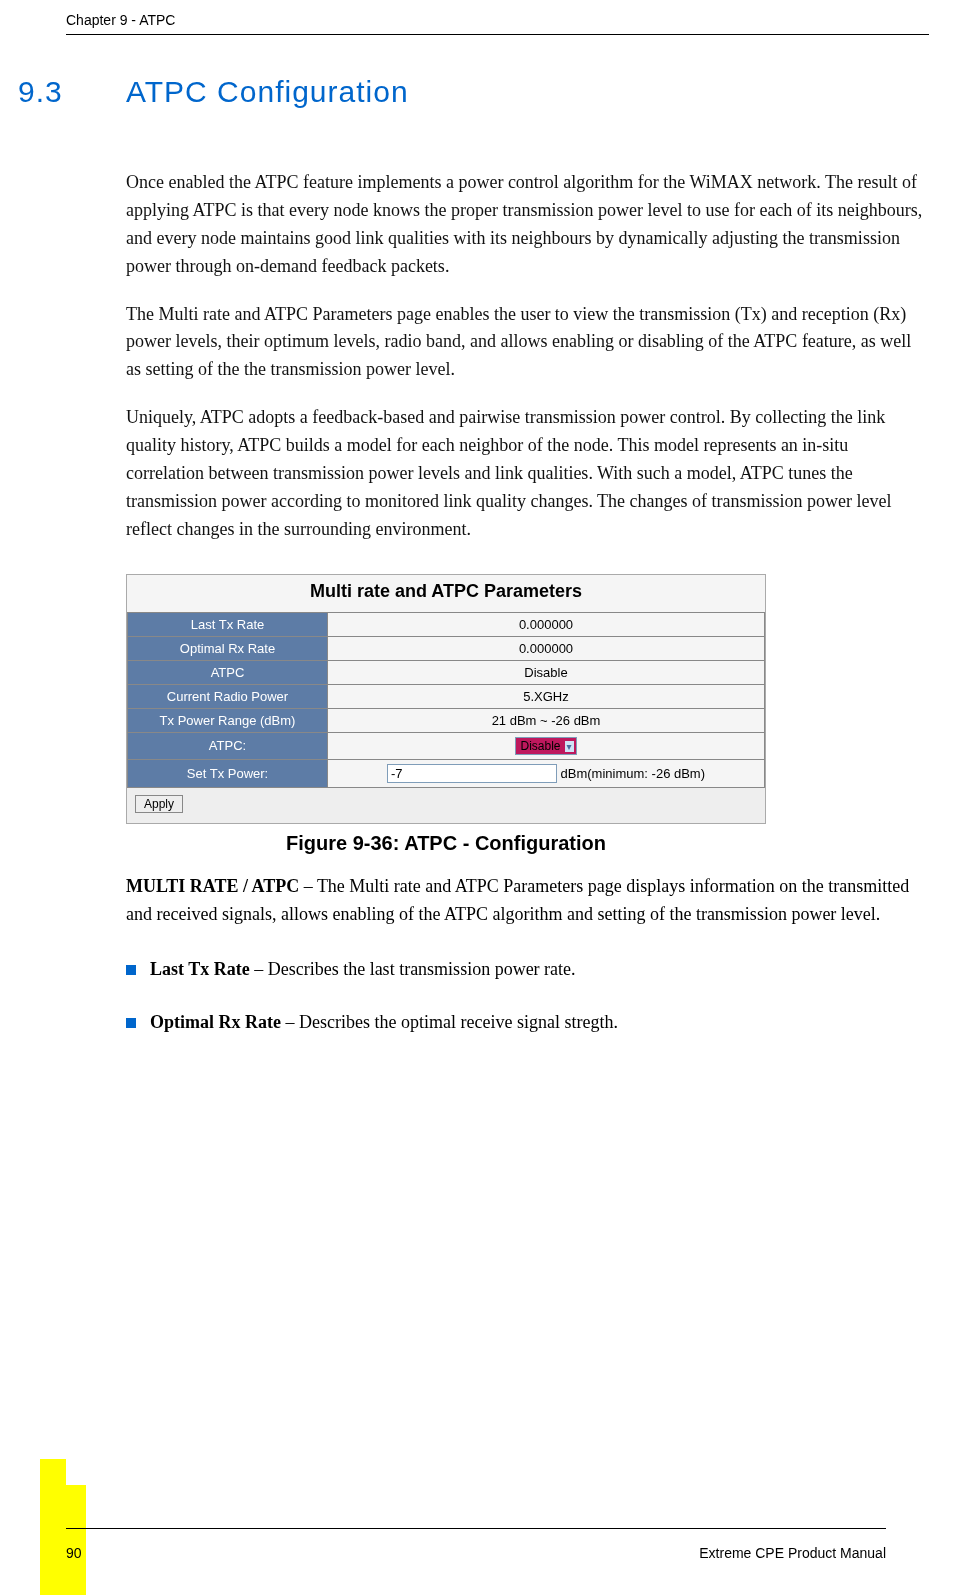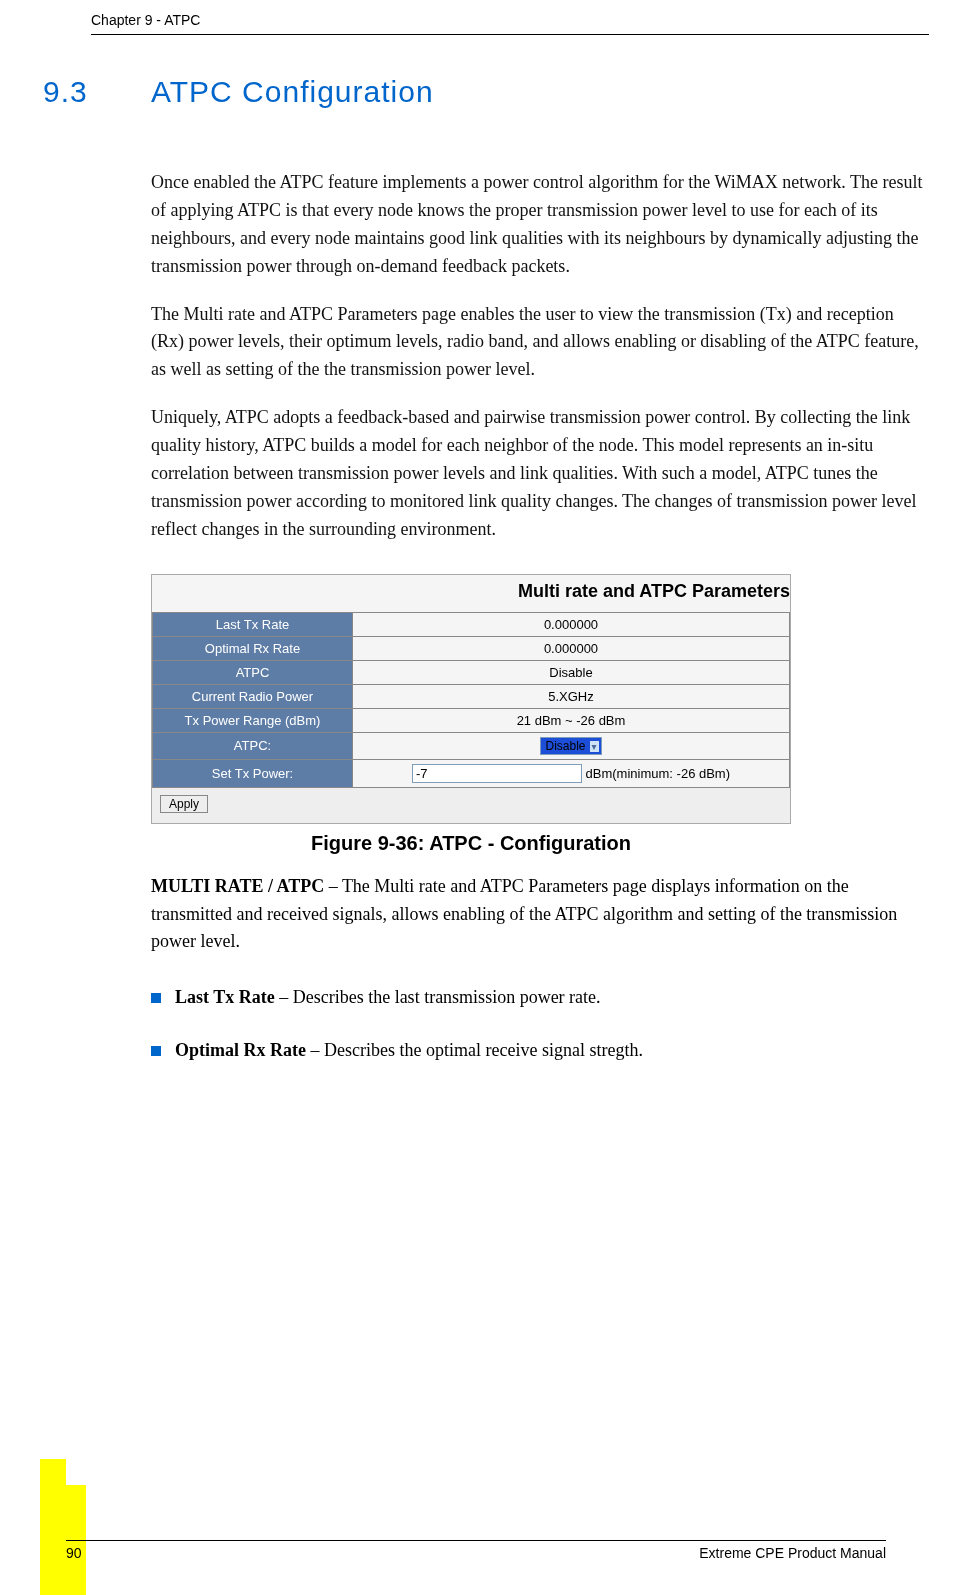--- a/index.html
+++ b/index.html
@@ -6,21 +6,20 @@
     body {
       font-family: Georgia, 'Times New Roman', serif;
       background: #fff;
       color: #000;
       width: 976px;
       height: 1595px;
       position: relative;
     }
     .page {
       padding: 12px 47px 0 66px;
-      margin-left: 25px;
     }
     .chapter-header {
       font-family: Arial, sans-serif;
       font-size: 14px;
       color: #000;
       padding-bottom: 6px;
       border-bottom: 1px solid #000;
       margin-bottom: 40px;
     }
     .section-title {
@@ -47,21 +46,21 @@
       margin-left: 60px;
       margin-top: 30px;
       margin-bottom: 8px;
     }
     .panel {
       width: 640px;
       background: #eee;
       border: 1px solid #aaa;
     }
     .panel-title {
-      text-align: right;
+      text-align: center;
       font-family: Arial, sans-serif;
       font-weight: bold;
       font-size: 18px;
       color: #000;
       padding: 6px 0 10px;
       background: #f5f5f5;
     }
     .panel-table {
       width: 100%;
       border-collapse: collapse;
@@ -80,21 +79,21 @@
       width: 200px;
     }
     .value-cell {
       background: #f5f5f5;
       color: #000;
       text-align: center;
     }
     .select-widget {
       display: inline-block;
       border: 1px solid #7f9db9;
-      background: #1d4ed8;
+      background: #be185d;
       font-size: 12px;
       padding: 1px 2px 1px 4px;
     }
     .select-arrow {
       display: inline-block;
       background: #cfe3f6;
       color: #4a6a9e;
       padding: 0 2px;
       margin-left: 4px;
       font-size: 10px;
@@ -147,21 +146,21 @@
       margin-right: 14px;
       margin-top: 4px;
       flex-shrink: 0;
     }
     .footer {
       position: absolute;
       bottom: 34px;
       left: 66px;
       right: 90px;
       border-top: 1px solid #000;
-      padding-top: 4px;
+      padding-top: 16px;
       display: flex;
       justify-content: space-between;
       font-family: Arial, sans-serif;
       font-size: 14px;
     }
     .yellow-tab {
       position: absolute;
       left: 40px;
       bottom: 0;
       width: 46px;

